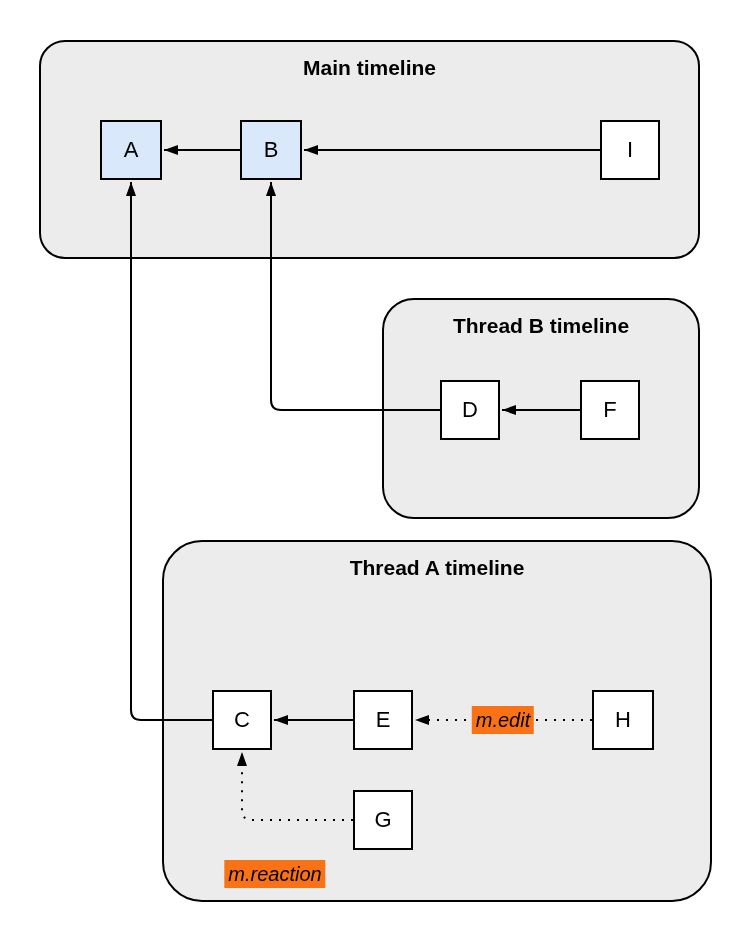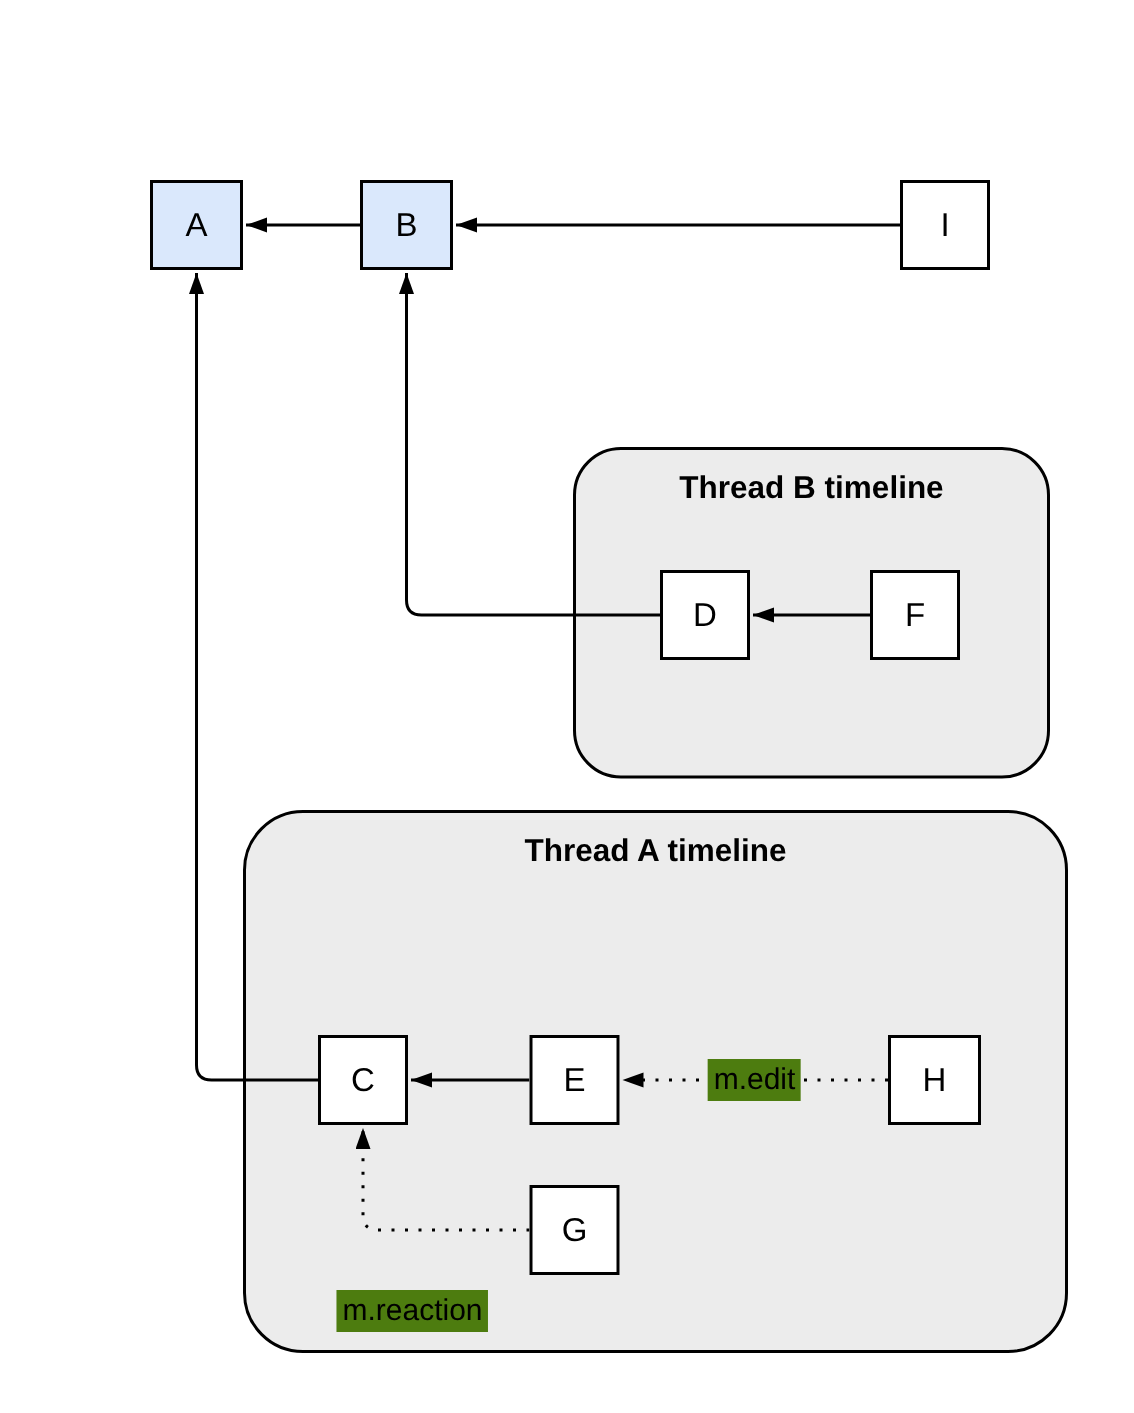--- a/index.html
+++ b/index.html
@@ -42,33 +42,37 @@
     color: #000000;
   }
   .node.blue { background: #dae8fc; }
 
   .edge-path { fill: none; stroke: #000000; stroke-width: 2; }
   .edge-path.dotted { stroke-dasharray: 2 7; }
 
   .edge-label {
     position: absolute;
     transform: translate(-50%, -50%);
-    background: #4d7c0f;
+    background: #f97316;
     padding: 2px 4px;
     font-size: 20px;
     color: #000000;
     white-space: nowrap;
     line-height: 1.2;
+    font-style: italic;
   }
 </style>
 </head>
 <body>
 
 <div class="canvas">
   <div class="layer" id="containers-layer">
+      <div class="container-box" style="left: 39px; top: 40px; width: 661px; height: 219px; border-radius: 26px;">
+        <div class="container-title">Main timeline</div>
+      </div>
       <div class="container-box" style="left: 162px; top: 540px; width: 550px; height: 362px; border-radius: 40px;">
         <div class="container-title">Thread A timeline</div>
       </div>
       <div class="container-box" style="left: 382px; top: 298px; width: 318px; height: 221px; border-radius: 32px;">
         <div class="container-title">Thread B timeline</div>
       </div>
     </div>
   <svg class="layer" id="edges-layer" width="756" height="942" viewBox="0 0 756 942" xmlns="http://www.w3.org/2000/svg">
     <defs>
       <marker id="arrowhead" markerUnits="userSpaceOnUse" markerWidth="16" markerHeight="12" refX="14" refY="5" orient="auto">

